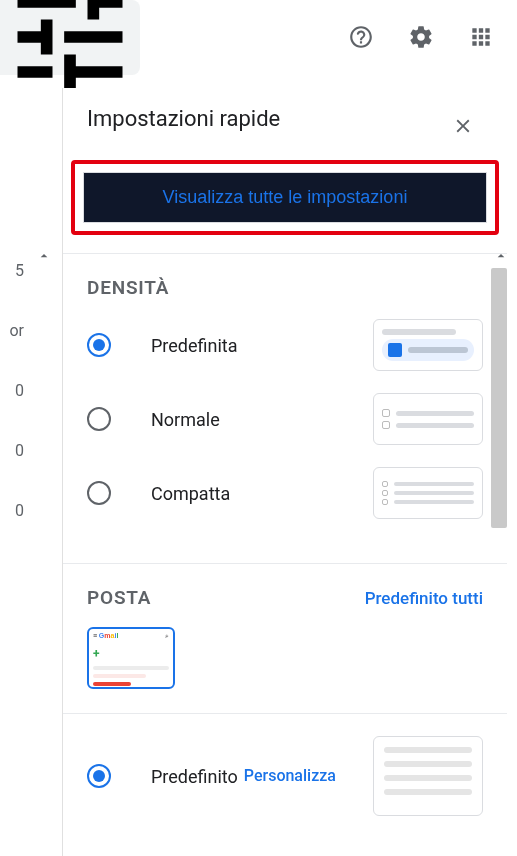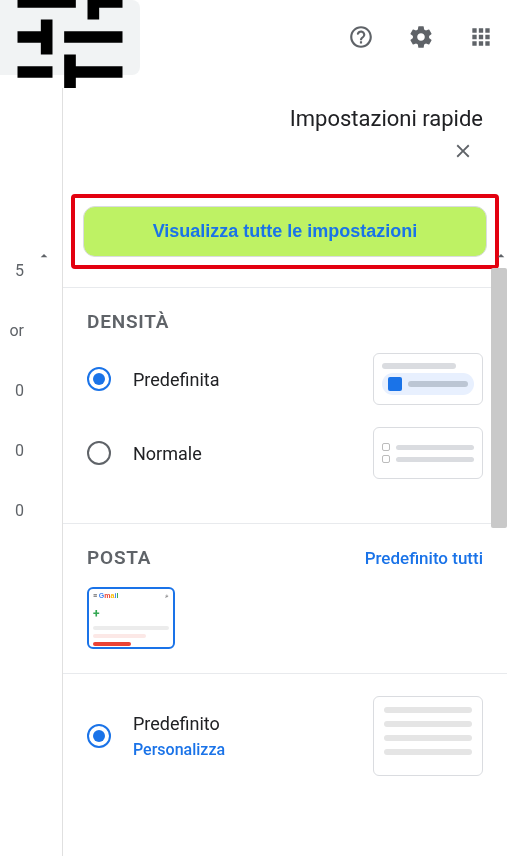--- a/index.html
+++ b/index.html
@@ -82,46 +82,45 @@
   position: absolute;
   right: 0;
   top: 180px;
   width: 16px;
   height: 260px;
   background: #c9c9c9;
   border-radius: 2px;
 }
 .panel-header {
   display: flex;
-  align-items: flex-end;
+  align-items: flex-start;
   justify-content: space-between;
-  padding: 18px 24px 23px 24px;
-  flex-direction: column;
+  padding: 18px 24px 14px 24px;
 }
 .panel-title {
   font-size: 22px;
   font-weight: 400;
   color: #202124;
 }
 .close-btn svg { width: 22px; height: 22px; fill:#5f6368;}
 .highlight-box {
   margin: 0 8px 18px 8px;
   border: 4px solid #e3000f;
   border-radius: 4px;
   padding: 8px;
 }
 .view-all-btn {
   width: 100%;
   border: 1px solid #dadce0;
-  background: #bef264;
+  background: #0f172a;
   color: #1a73e8;
   font-size: 18px;
-  font-weight: 700;
+  font-weight: 400;
   padding: 14px 0;
-  border-radius: 12px;
+  border-radius: 0;
   cursor: pointer;
 }
 .section {
   border-top: 1px solid #e8eaed;
   padding: 22px 24px 24px 24px;
 }
 .section-header {
   display: flex;
   justify-content: space-between;
   align-items: center;
@@ -142,21 +141,21 @@
 .option-row {
   display: flex;
   align-items: center;
   justify-content: space-between;
   margin-bottom: 18px;
   min-height: 56px;
 }
 .option-left {
   display: flex;
   align-items: center;
-  gap: 22px;
+  gap: 40px;
 }
 .radio {
   width: 24px;
   height: 24px;
   border: 2px solid #5f6368;
   border-radius: 50%;
   display: inline-flex;
   align-items: center;
   justify-content: center;
   cursor: pointer;
@@ -166,21 +165,21 @@
   content: "";
   width: 12px;
   height: 12px;
   background: #1a73e8;
   border-radius: 50%;
 }
 .option-label {
   font-size: 18px;
   color: #202124;
 }
-.option-labels { display:flex; flex-direction:column; gap:6px;}
+.option-labels { display:flex; flex-direction:row; gap:6px;}
 .option-link { font-size:16px; color:#1a73e8; cursor:pointer; font-weight:500;}
 .density-preview {
   width: 110px;
   height: 52px;
   border: 1px solid #dadce0;
   border-radius: 6px;
   background: #fff;
   display: flex;
   flex-direction: column;
   justify-content: center;
@@ -337,20 +336,40 @@
             <div class="box"></div>
             <div class="ln"></div>
           </div>
         <div class="density-row">
             <div class="box"></div>
             <div class="ln"></div>
           </div>
       </div>
     </div>
 
+    <div class="option-row">
+      <div class="option-left">
+        <span class="radio"></span>
+        <span class="option-label">Compatta</span>
+      </div>
+      <div class="density-preview compact">
+        <div class="density-row">
+            <div class="box"></div>
+            <div class="ln"></div>
+          </div>
+        <div class="density-row">
+            <div class="box"></div>
+            <div class="ln"></div>
+          </div>
+        <div class="density-row">
+            <div class="box"></div>
+            <div class="ln"></div>
+          </div>
+      </div>
+    </div>
   </div>
 
   <div class="section">
     <div class="section-header">
       <div class="section-title">POSTA</div>
       <span class="section-link">Predefinito tutti</span>
     </div>
     <div class="theme-thumb">
       <div class="thumb-top">
         <span>≡ <span class="m-logo"><span class="b">G</span><span class="r">m</span><span class="y">a</span><span class="b">i</span><span class="g">l</span></span></span>

